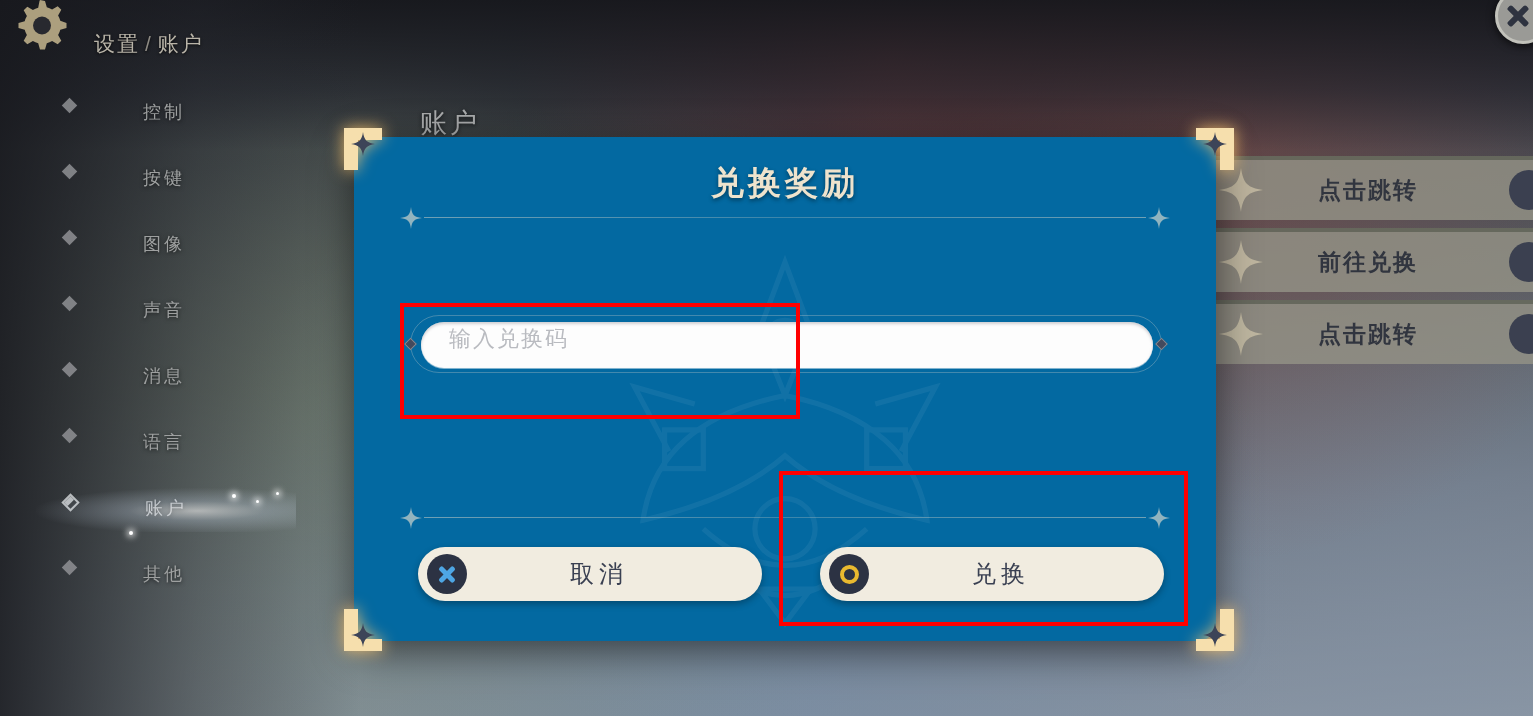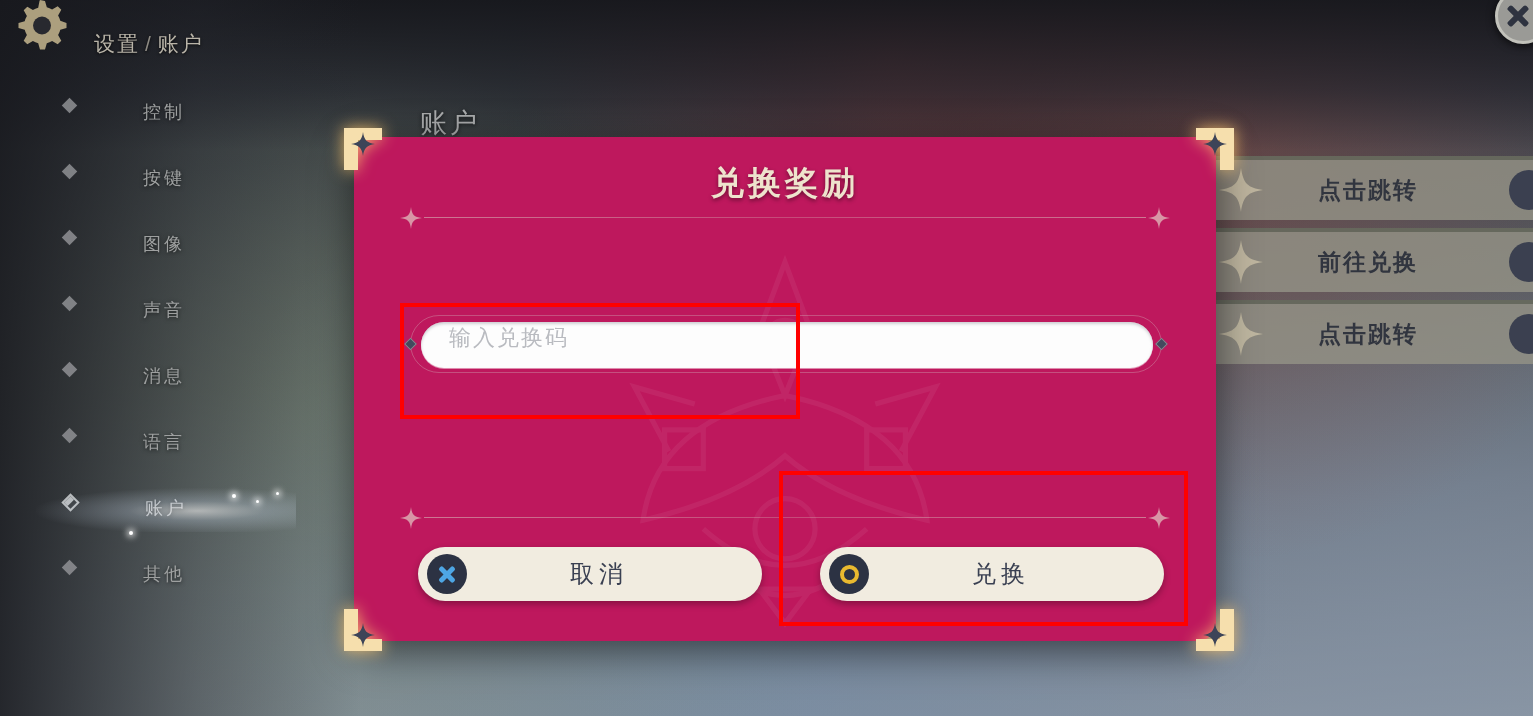--- a/index.html
+++ b/index.html
@@ -150,21 +150,21 @@
     font-size: 27px; letter-spacing: 3px;
     color: #a9abac;
     text-shadow: 0 1px 4px rgba(0,0,0,0.7);
   }
 
   
   .modal {
     position: absolute;
     left: 354px; top: 137px;
     width: 862px; height: 504px;
-    background: #be185d;
+    background: #0369a1;
     border-radius: 18px;
     box-shadow: 0 10px 40px rgba(0,0,0,0.55);
     overflow: hidden;
   }
   .modal-watermark {
     position: absolute; left: 50%; top: 108px;
     transform: translateX(-50%);
     width: 430px; height: 360px;
     opacity: 0.055;
     pointer-events: none;
@@ -214,21 +214,21 @@
     position: absolute; left: 10px; top: 6px;
     width: 732px; height: 46px;
     background: #fdfdfd;
     border-radius: 23px;
     box-shadow: inset 0 2px 3px rgba(150,150,160,0.45), 0 1px 0 rgba(255,255,255,0.5);
     display: flex; align-items: center;
   }
   .code-input {
     flex: 1 1 auto;
     border: none; outline: none; background: transparent;
-    font-family: Liberation Mono, monospace;
+    font-family: Liberation Serif, serif;
     font-size: 22px; letter-spacing: 2px;
     color: #3b4050;
     padding: 0 18px 12px 28px;
     height: 100%;
   }
   .code-input::placeholder { color: #b9bbc0; }
 
   .paste-btn {
     flex: 0 0 auto;
     display: flex; align-items: center; gap: 10px;

